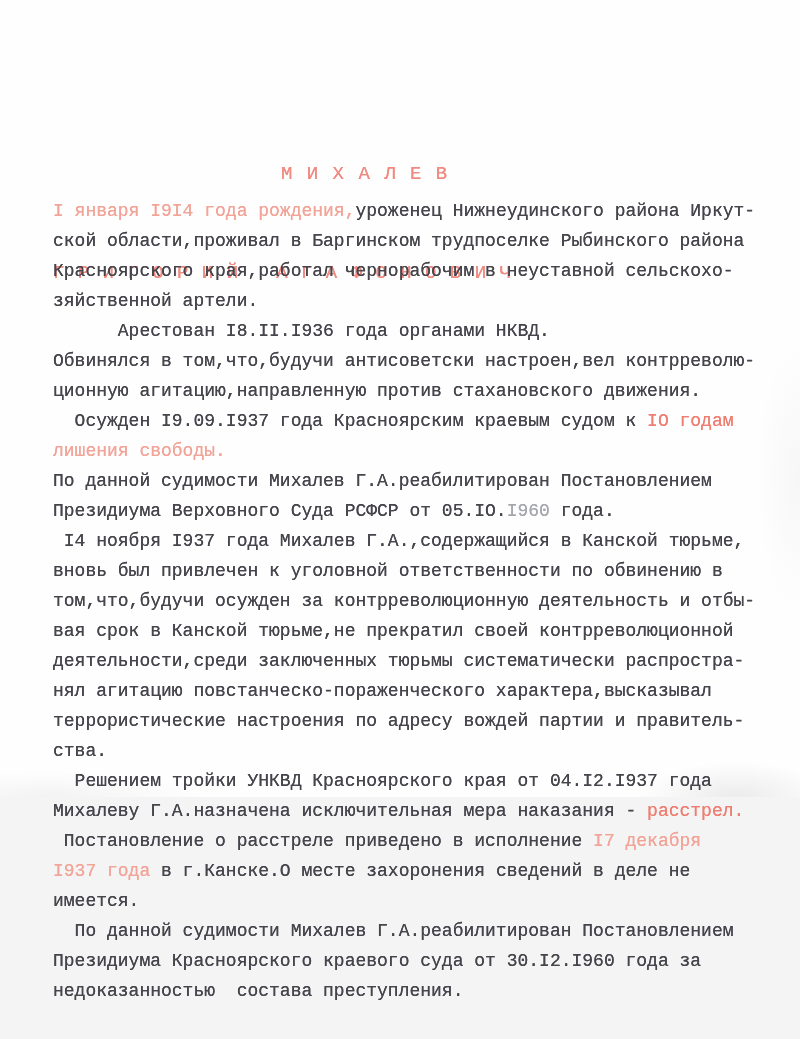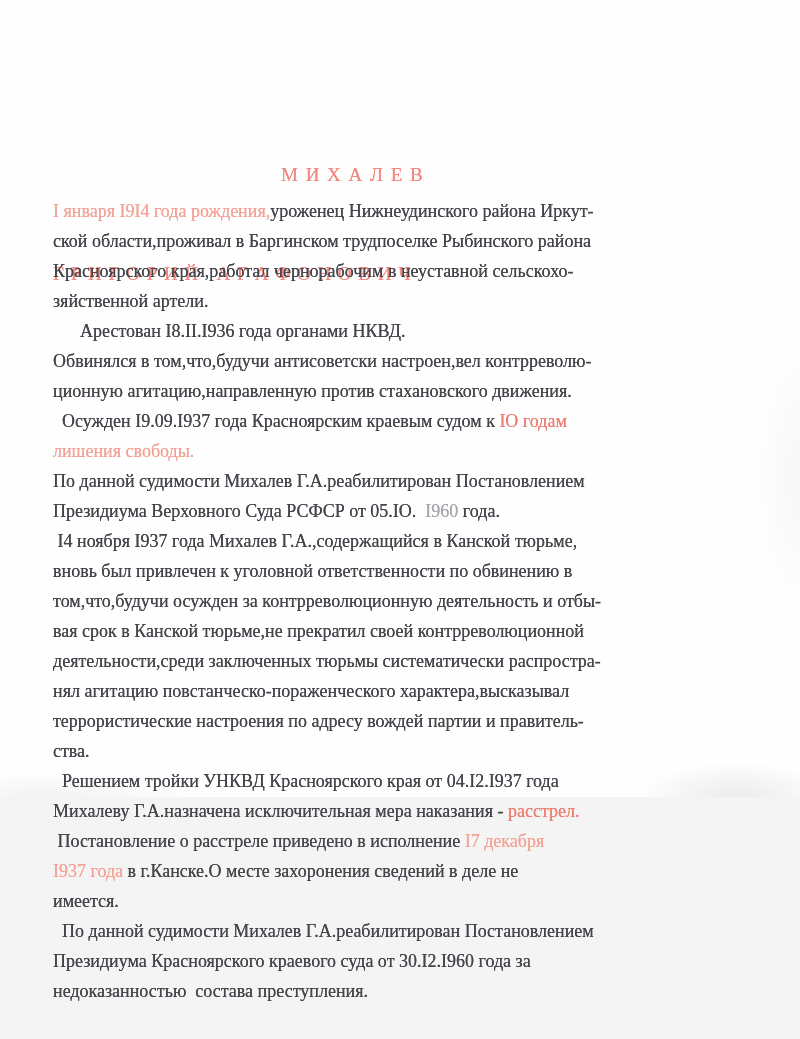--- a/index.html
+++ b/index.html
@@ -8,42 +8,41 @@
     background:#f4f4f4;
     font-family:"Liberation Mono","DejaVu Sans Mono",monospace;
   }
   .page{
     position:relative;width:800px;height:797px;
     background:
       radial-gradient(140px 50px at 92% 100%, rgba(110,110,118,.13), transparent 70%),
       radial-gradient(220px 36px at 6% 100%, rgba(110,110,118,.08), transparent 70%),
       radial-gradient(60px 180px at 100% 60%, rgba(110,110,118,.05), transparent 75%),
       #fefefe;
-    font-family: Liberation Serif, serif;
   }
   
   .doc-title{
     position:absolute;top:92px;left:53px;
     font-size:19px;line-height:33px;white-space:pre;
     color:var(--title-red,#f18a80);
     text-shadow:0 0 .5px currentColor;
   }
   .doc-title .l1{margin-left:228px;letter-spacing:1.5px;}
   .doc-title .l2{letter-spacing:1px;}
   .doc-body{
     position:absolute;top:196px;left:53px;width:712px;
     font-size:18px;line-height:30px;white-space:pre;
     color:var(--ink,#46454c);
     text-shadow:0 0 .5px currentColor;
   }
   .tl{height:30px;}
   .run-ink{color:var(--ink,#46454c);}
   .run-red{color:var(--red,#ee7e71);text-align:center;}
   .run-redpale{color:var(--redpale,#f2a498);text-align:center;}
-  .run-faded{color:var(--faded,#a6a6ae);margin-left:9px;}
+  .run-faded{color:var(--faded,#a6a6ae);}
 </style>
 </head>
 <body>
 
 <div class="page">
   <div class="doc-title">
     <div class="l1">М И Х А Л Е В</div>
     <div class="l2">Г Р И Г О Р И Й   А Г А Ф О Н О В И Ч</div>
   </div>
   <div class="doc-body"><div class="tl"><span class="run-redpale">I января I9I4 года рождения,</span><span class="run-ink">уроженец Нижнеудинского района Иркут-</span></div><div class="tl"><span class="run-ink">ской области,проживал в Баргинском трудпоселке Рыбинского района</span></div><div class="tl"><span class="run-ink">Красноярского края,работал чернорабочим в неуставной сельскохо-</span></div><div class="tl"><span class="run-ink">зяйственной артели.</span></div><div class="tl"><span class="run-ink">      Арестован I8.II.I936 года органами НКВД.</span></div><div class="tl"><span class="run-ink">Обвинялся в том,что,будучи антисоветски настроен,вел контрреволю-</span></div><div class="tl"><span class="run-ink">ционную агитацию,направленную против стахановского движения.</span></div><div class="tl"><span class="run-ink">  Осужден I9.09.I937 года Красноярским краевым судом к </span><span class="run-red">IO годам</span></div><div class="tl"><span class="run-redpale">лишения свободы.</span></div><div class="tl"><span class="run-ink">По данной судимости Михалев Г.А.реабилитирован Постановлением</span></div><div class="tl"><span class="run-ink">Президиума Верховного Суда РСФСР от 05.IO.</span><span class="run-faded">I960</span><span class="run-ink"> года.</span></div><div class="tl"><span class="run-ink"> I4 ноября I937 года Михалев Г.А.,содержащийся в Канской тюрьме,</span></div><div class="tl"><span class="run-ink">вновь был привлечен к уголовной ответственности по обвинению в</span></div><div class="tl"><span class="run-ink">том,что,будучи осужден за контрреволюционную деятельность и отбы-</span></div><div class="tl"><span class="run-ink">вая срок в Канской тюрьме,не прекратил своей контрреволюционной</span></div><div class="tl"><span class="run-ink">деятельности,среди заключенных тюрьмы систематически распростра-</span></div><div class="tl"><span class="run-ink">нял агитацию повстанческо-пораженческого характера,высказывал</span></div><div class="tl"><span class="run-ink">террористические настроения по адресу вождей партии и правитель-</span></div><div class="tl"><span class="run-ink">ства.</span></div><div class="tl"><span class="run-ink">  Решением тройки УНКВД Красноярского края от 04.I2.I937 года</span></div><div class="tl"><span class="run-ink">Михалеву Г.А.назначена исключительная мера наказания - </span><span class="run-red">расстрел.</span></div><div class="tl"><span class="run-ink"> Постановление о расстреле приведено в исполнение </span><span class="run-redpale">I7 декабря</span></div><div class="tl"><span class="run-redpale">I937 года</span><span class="run-ink"> в г.Канске.О месте захоронения сведений в деле не</span></div><div class="tl"><span class="run-ink">имеется.</span></div><div class="tl"><span class="run-ink">  По данной судимости Михалев Г.А.реабилитирован Постановлением</span></div><div class="tl"><span class="run-ink">Президиума Красноярского краевого суда от 30.I2.I960 года за</span></div><div class="tl"><span class="run-ink">недоказанностью  состава преступления.</span></div></div>

